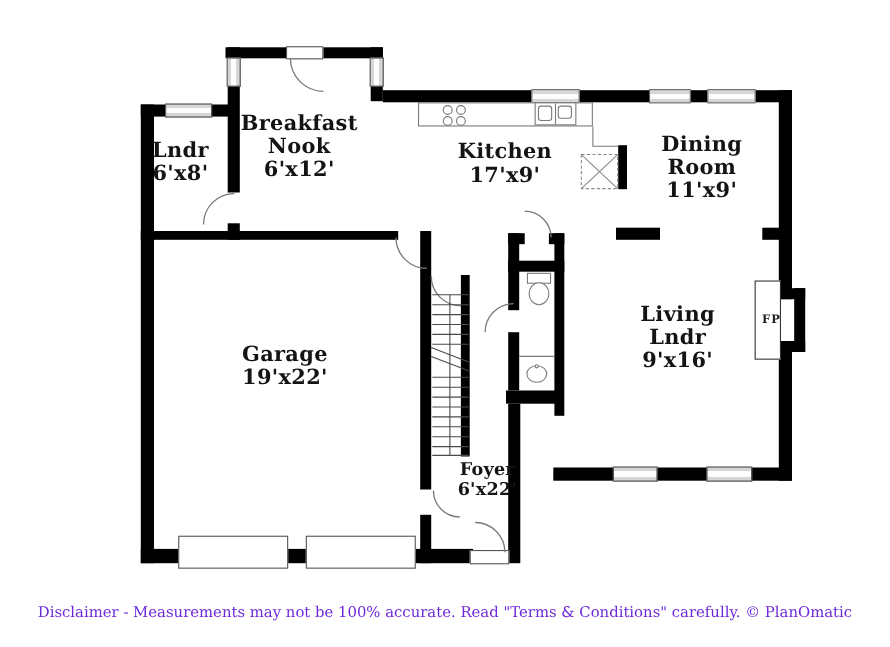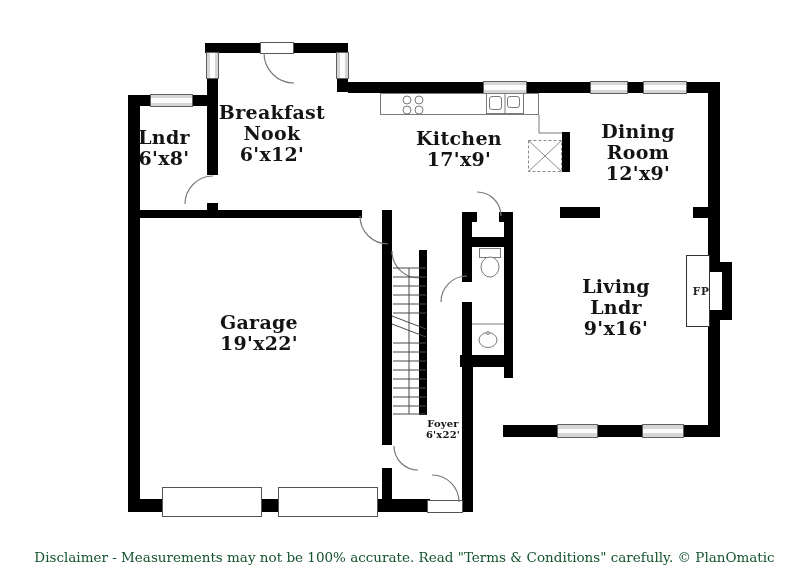--- a/index.html
+++ b/index.html
@@ -6,24 +6,24 @@
   #canvas{position:relative;width:809px;height:588px;background:#ffffff;overflow:hidden;
           font-family:"DejaVu Serif",serif;}
   .w{position:absolute;background:#000;}
   .win{position:absolute;border:1px solid #606060;box-sizing:border-box;}
   .win-h{background:linear-gradient(to bottom,#d6d6d6 30%,#fdfdfd 30%,#fdfdfd 70%,#d6d6d6 70%);}
   .win-v{background:linear-gradient(to right,#d6d6d6 30%,#fdfdfd 30%,#fdfdfd 70%,#d6d6d6 70%);}
   .wh{position:absolute;background:#fff;border:1px solid #555;box-sizing:border-box;}
   .lbl{position:absolute;font-weight:bold;color:#141414;text-align:center;line-height:1.1;
        font-size:19px;letter-spacing:.3px;}
   .rn{white-space:pre-line;}
-  .lbl-sm{font-size:10px;letter-spacing:.2px;}
+  .lbl-sm{font-size:16px;letter-spacing:.2px;}
   .fp-lbl{position:absolute;font-weight:bold;color:#222;text-align:right;font-size:10.5px;letter-spacing:1px;}
   .footer{position:absolute;left:0;top:549px;width:809px;text-align:center;
-          font-size:13.5px;color:#14532d;font-weight:normal;}
+          font-size:13.5px;color:#6d28d9;font-weight:normal;}
   svg.overlay{position:absolute;left:0;top:0;pointer-events:none;}
 </style>
 </head>
 <body>
 
 <div id="canvas">
 
   <div class="w" style="left:128px;top:95px;width:12px;height:417px"></div>
   <div class="w" style="left:128px;top:499px;width:302px;height:13px"></div>
   <div class="w" style="left:128px;top:95px;width:84px;height:11px"></div>
@@ -135,21 +135,21 @@
     <div class="rn">Lndr</div>
     <div>6'x8'</div>
   </div>
   <div class="lbl" style="left:384px;top:128px;width:150px">
     <div class="rn">Kitchen</div>
     <div>17'x9'</div>
   </div>
   <div class="lbl" style="left:563px;top:121px;width:150px">
     <div class="rn">Dining
 Room</div>
-    <div>12'x9'</div>
+    <div>11'x9'</div>
   </div>
   <div class="lbl" style="left:541px;top:276px;width:150px">
     <div class="rn">Living
 Lndr</div>
     <div>9'x16'</div>
   </div>
   <div class="lbl" style="left:184px;top:312px;width:150px">
     <div class="rn">Garage</div>
     <div>19'x22'</div>
   </div>

